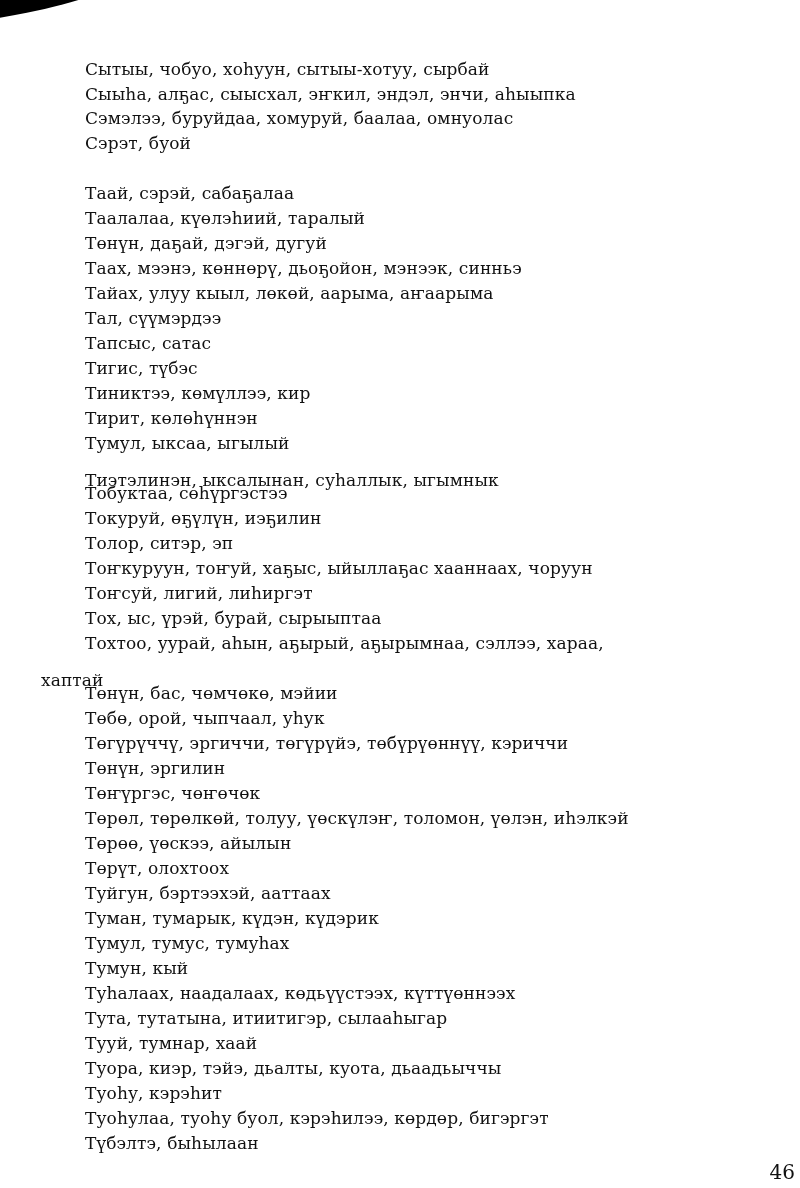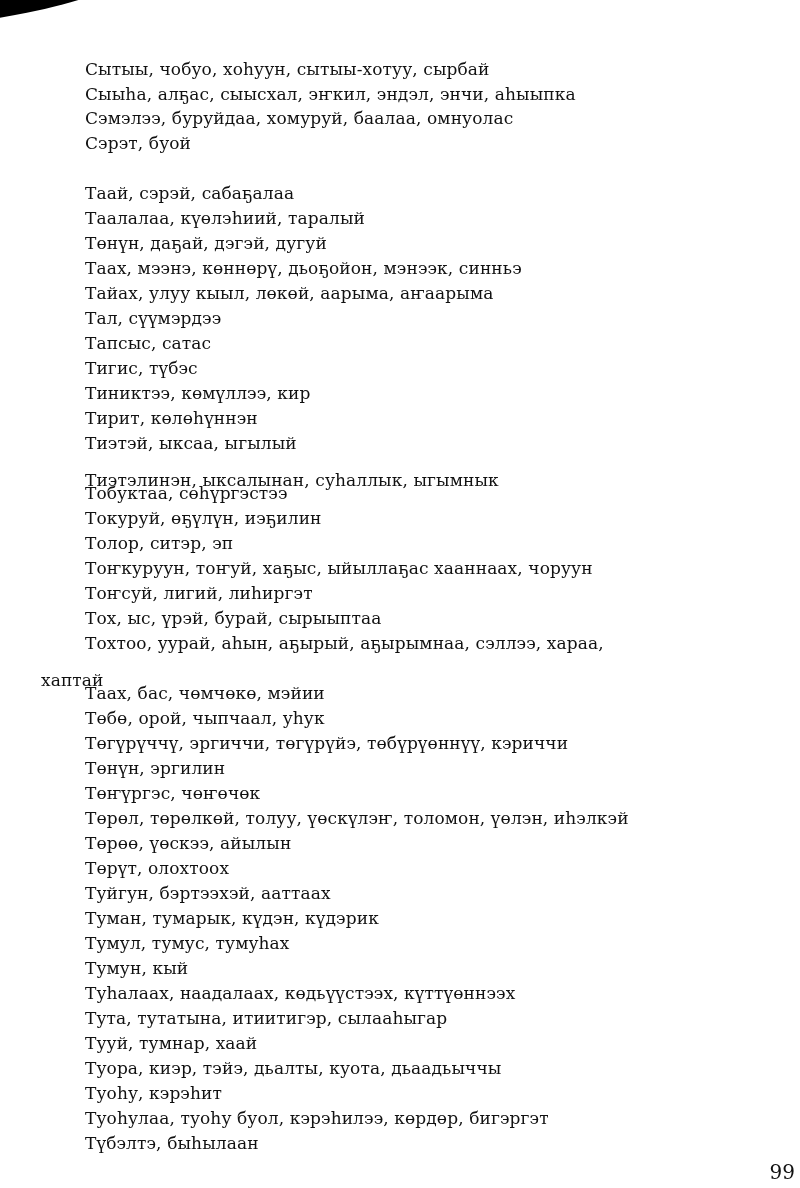--- a/index.html
+++ b/index.html
@@ -27,44 +27,44 @@
   <div class="line" style="top:181px">Таай, сэрэй, сабаҕалаа</div>
   <div class="line" style="top:206px">Таалалаа, күөлэһиий, таралый</div>
   <div class="line" style="top:231px">Төнүн, даҕай, дэгэй, дугуй</div>
   <div class="line" style="top:256px">Таах, мээнэ, көннөрү, дьоҕойон, мэнээк, синньэ</div>
   <div class="line" style="top:281px">Тайах, улуу кыыл, лөкөй, аарыма, аҥаарыма</div>
   <div class="line" style="top:306px">Тал, сүүмэрдээ</div>
   <div class="line" style="top:331px">Тапсыс, сатас</div>
   <div class="line" style="top:356px">Тигис, түбэс</div>
   <div class="line" style="top:381px">Тиниктээ, көмүллээ, кир</div>
   <div class="line" style="top:406px">Тирит, көлөһүннэн</div>
-  <div class="line" style="top:431px">Тиэтэй, ыксаа, ыгылый</div>
+  <div class="line" style="top:431px">Тумул, ыксаа, ыгылый</div>
   <div class="line" style="top:468px">Тиэтэлинэн, ыксалынан, суһаллык, ыгымнык</div>
   <div class="line" style="top:481px">Тобуктаа, сөһүргэстээ</div>
   <div class="line" style="top:506px">Токуруй, өҕүлүн, иэҕилин</div>
   <div class="line" style="top:531px">Толор, ситэр, эп</div>
   <div class="line" style="top:556px">Тоҥкуруун, тоҥуй, хаҕыс, ыйыллаҕас хааннаах, чоруун</div>
   <div class="line" style="top:581px">Тоҥсуй, лигий, лиһиргэт</div>
   <div class="line" style="top:606px">Тох, ыс, үрэй, бурай, сырыыптаа</div>
   <div class="line" style="top:631px">Тохтоо, уурай, аһын, аҕырый, аҕырымнаа, сэллээ, хараа,</div>
   <div class="line cont" style="top:656px">хаптай</div>
-  <div class="line" style="top:681px">Таах, бас, чөмчөкө, мэйии</div>
+  <div class="line" style="top:681px">Төнүн, бас, чөмчөкө, мэйии</div>
   <div class="line" style="top:706px">Төбө, орой, чыпчаал, уһук</div>
   <div class="line" style="top:731px">Төгүрүччү, эргиччи, төгүрүйэ, төбүрүөннүү, кэриччи</div>
   <div class="line" style="top:756px">Төнүн, эргилин</div>
   <div class="line" style="top:781px">Төҥүргэс, чөҥөчөк</div>
   <div class="line" style="top:806px">Төрөл, төрөлкөй, толуу, үөскүлэҥ, толомон, үөлэн, иһэлкэй</div>
   <div class="line" style="top:831px">Төрөө, үөскээ, айылын</div>
   <div class="line" style="top:856px">Төрүт, олохтоох</div>
   <div class="line" style="top:881px">Туйгун, бэртээхэй, ааттаах</div>
   <div class="line" style="top:906px">Туман, тумарык, күдэн, күдэрик</div>
   <div class="line" style="top:931px">Тумул, тумус, тумуһах</div>
   <div class="line" style="top:956px">Тумун, кый</div>
   <div class="line" style="top:981px">Туһалаах, наадалаах, көдьүүстээх, күттүөннээх</div>
   <div class="line" style="top:1006px">Тута, тутатына, итиитигэр, сылааһыгар</div>
   <div class="line" style="top:1031px">Тууй, тумнар, хаай</div>
   <div class="line" style="top:1056px">Туора, киэр, тэйэ, дьалты, куота, дьаадьыччы</div>
   <div class="line" style="top:1081px">Туоһу, кэрэһит</div>
   <div class="line" style="top:1106px">Туоһулаа, туоһу буол, кэрэһилээ, көрдөр, бигэргэт</div>
   <div class="line" style="top:1131px">Түбэлтэ, быһылаан</div>
 
-  <div class="pagenum">99</div>
+  <div class="pagenum">46</div>
 </div>
 
 </body></html>

